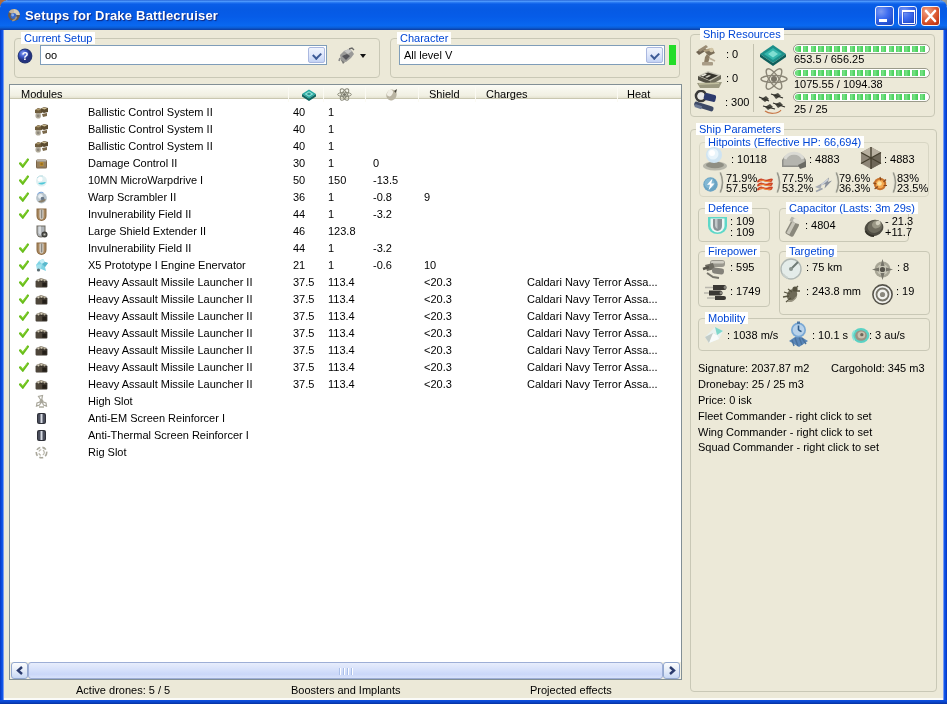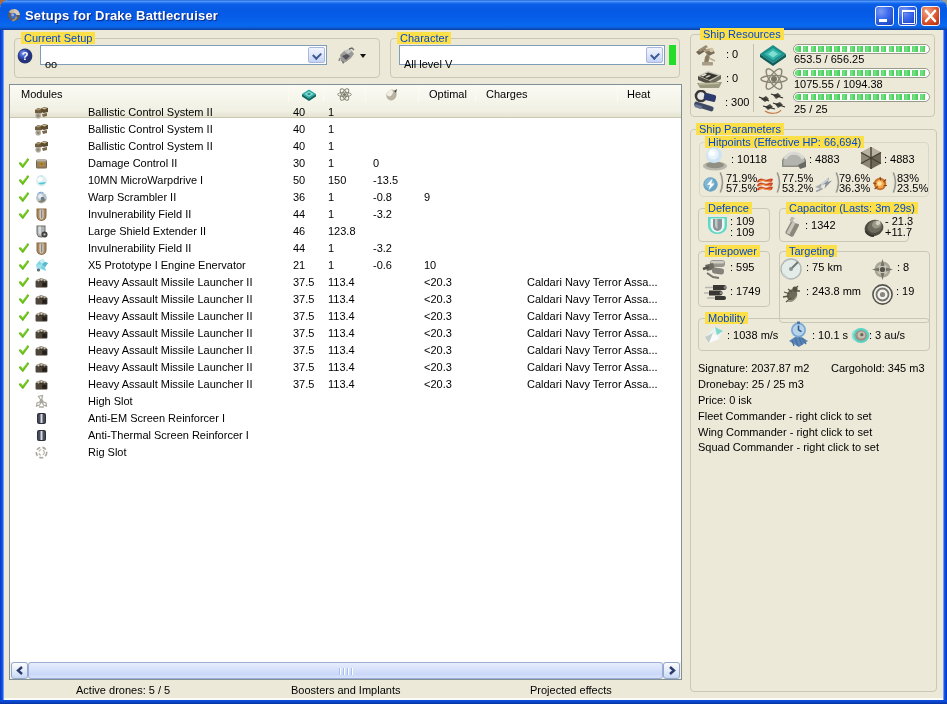--- a/index.html
+++ b/index.html
@@ -14,30 +14,30 @@
 #title-ico{position:absolute;left:7px;top:8px;width:14px;height:14px;}
 #title-txt{position:absolute;left:25px;top:8px;font-size:13px;font-weight:bold;color:#fff;text-shadow:1px 1px 1px #10277c;letter-spacing:.2px;}
 .wbtn{position:absolute;top:6px;width:19px;height:20px;border-radius:3px;border:1px solid #eef3fd;}
 #btn-min{left:875px;background:radial-gradient(circle at 30% 25%,#7d9bf2,#3d6cf0 40%,#2350d0 75%,#1c43b8);}
 #btn-max{left:898px;background:radial-gradient(circle at 30% 25%,#7d9bf2,#3d6cf0 40%,#2350d0 75%,#1c43b8);}
 #btn-cls{left:921px;background:radial-gradient(circle at 30% 25%,#f0a487,#e0643c 45%,#c83a16 80%,#b02e10);}
 #btn-min:after{content:"";position:absolute;left:3px;top:12px;width:8px;height:3px;background:#fff;}
 #btn-max:after{content:"";position:absolute;left:3px;top:3px;width:11px;height:11px;border:1.7px solid #fff;border-top-width:2.6px;box-shadow:inset 0 0 0 1px rgba(40,70,200,.45);}
 
 .grp{position:absolute;border:1px solid #c9c8b6;border-radius:4px;}
-.grp>.lbl{position:absolute;top:-7px;left:6px;background:#fde047;padding:0 3px;color:#0046d5;white-space:nowrap;}
+.grp>.lbl{position:absolute;top:-7px;left:6px;background:#ffffff;padding:0 3px;color:#0046d5;white-space:nowrap;}
 
 .combo{position:absolute;height:20px;background:#fff;border:1px solid #7f9db9;}
-.combo .tx{position:absolute;left:4px;top:12px;}
+.combo .tx{position:absolute;left:4px;top:3px;}
 .cbtn{position:absolute;right:1px;top:1px;bottom:1px;width:17px;border-radius:2px;
  background:linear-gradient(180deg,#f0f4fd,#dfe7fb 50%,#ccd9f6 85%,#c2d2f4);border:1px solid #aab8e0;}
 .cbtn:after{content:"";position:absolute;left:3.5px;top:3.5px;width:6px;height:4px;border-left:2.8px solid #3c5a96;border-bottom:2.8px solid #3c5a96;transform:rotate(-45deg);}
 
 #tbl{position:absolute;left:9px;top:84px;width:673px;height:596px;background:#fff;border:1px solid #828f95;}
-#thead{position:absolute;left:0;top:0;width:671px;height:33px;background:linear-gradient(180deg,#fbfbf5,#f1f0e3 80%,#e5e3d2);border-bottom:1px solid #c9c7b0;}
+#thead{position:absolute;left:0;top:0;width:671px;height:14px;background:linear-gradient(180deg,#fbfbf5,#f1f0e3 80%,#e5e3d2);border-bottom:1px solid #c9c7b0;}
 .hsep{position:absolute;top:2px;width:1px;height:15px;background:#d5d2bd;border-right:1px solid #fbfaf3;}
 .hlbl{position:absolute;top:3px;color:#000;}
 .row{position:absolute;left:0;width:671px;height:17px;}
 .chk{position:absolute;left:9px;top:3px;}
 .ric{position:absolute;left:24px;top:1px;}
 .rtx{position:absolute;left:43px;top:2px;white-space:nowrap;padding-left:35px;}
 .c1{position:absolute;left:283px;top:2px;}
 .c2{position:absolute;left:318px;top:2px;}
 .c3{position:absolute;left:363px;top:2px;}
 .c4{position:absolute;left:414px;top:2px;}
@@ -136,21 +136,21 @@
         </g>
         <circle cx="7.5" cy="7.5" r="1.6" fill="#77776a"></circle>
       </svg>
  <span class="hsep" style="left:355px;"></span>
  <svg class="abs" style="left:374px;top:2px;" width="15" height="15" viewBox="0 0 15 15">
         <ellipse cx="7.5" cy="8" rx="5" ry="5.6" transform="rotate(30 7.5 8)" fill="#b9b4a2"></ellipse>
         <ellipse cx="6" cy="6" rx="2.6" ry="3.6" transform="rotate(30 6 6)" fill="#f0eee4"></ellipse>
         <path d="M10 4 L13 2 L12 6 Z" fill="#4a463c"></path>
       </svg>
  <span class="hsep" style="left:408px;"></span>
- <span class="hlbl" style="left:419px;">Optimal</span>
+ <span class="hlbl" style="left:419px;">Shield</span>
  <span class="hsep" style="left:465px;"></span>
  <span class="hlbl" style="left:476px;">Charges</span>
  <span class="hsep" style="left:607px;"></span>
  <span class="hlbl" style="left:617px;">Heat</span>
 </div>
 <div id="rows">
 <div class="row" style="top:19px;">
         <span class="ric"><svg width="15" height="15" viewBox="0 0 15 15">
             <path d="M1 5 L4 3 L8 4 L8 8 L4 9 L1 8 Z" fill="#6e5c3c"></path>
             <path d="M1.5 4.8 L4 3.4 L7 4.2 L4.5 5.6 Z" fill="#a89468"></path>
@@ -668,21 +668,21 @@
 <span class="ptx ml2" style="left:730px;top:216px;">: 109<br>: 109</span>
 <div class="grp" style="left:779px;top:208px;width:130px;height:34px;">
       <span class="lbl">Capacitor (Lasts: 3m 29s)</span>
     </div>
 <span class="abs" style="left:782px;top:215px;"><svg width="21" height="24" viewBox="0 0 21 24">
         <rect x="6" y="6" width="9" height="15" rx="2" fill="#8a887c" transform="rotate(28 10 13)"></rect>
         <rect x="7.4" y="7" width="3.4" height="13" fill="#c8c6ba" transform="rotate(28 10 13)"></rect>
         <rect x="8" y="2" width="5" height="5" rx="1" fill="#b8b6ac" transform="rotate(28 10 5)"></rect>
         <ellipse cx="14.5" cy="6" rx="3.5" ry="2.4" fill="#e8e6da" transform="rotate(28 14.5 6)"></ellipse>
       </svg></span>
-<span class="ptx" style="left:805px;top:219px;">: 1342</span>
+<span class="ptx" style="left:805px;top:219px;">: 4804</span>
 <span class="abs" style="left:863px;top:215px;"><svg width="22" height="23" viewBox="0 0 22 23">
         <ellipse cx="11" cy="13" rx="9.5" ry="8" fill="#4e4c42" transform="rotate(-20 11 13)"></ellipse>
         <ellipse cx="12" cy="11.5" rx="7.5" ry="6.2" fill="#6e6c5e" transform="rotate(-20 12 11.5)"></ellipse>
         <ellipse cx="13.5" cy="9.5" rx="4.6" ry="3.8" fill="#9a9886" transform="rotate(-20 13.5 9.5)"></ellipse>
         <ellipse cx="15" cy="8" rx="2.4" ry="2" fill="#d2d0be" transform="rotate(-20 15 8)"></ellipse>
         <path d="M2.5 16 Q5 21 11 21" stroke="#35332a" stroke-width="1.8" fill="none"></path>
       </svg></span>
 <span class="ptx ml2" style="left:885px;top:216px;">- 21.3<br>+11.7</span>
 <div class="grp" style="left:698px;top:251px;width:72px;height:56px;">
       <span class="lbl">Firepower</span>
@@ -702,21 +702,21 @@
           <path d="M6 7.5 h11 a2.5 2.5 0 0 1 0 5 h-11 Z"></path>
           <path d="M12 13 h9 a2 2 0 0 1 0 4 h-9 Z"></path>
         </g>
         <g stroke="#b8b6ac" stroke-width="1.6">
           <path d="M2 4.5 L10 4.5 M1 10 L6 10 M4 15 L12 15"></path>
         </g>
         <circle cx="22" cy="4.5" r="1.4" fill="#8a8880"></circle>
         <circle cx="18" cy="10" r="1.4" fill="#8a8880"></circle>
       </svg></span>
 <span class="ptx" style="left:730px;top:285px;">: 1749</span>
-<div class="grp" style="left:779px;top:251px;width:151px;height:72px;">
+<div class="grp" style="left:779px;top:251px;width:151px;height:64px;">
       <span class="lbl">Targeting</span>
     </div>
 <span class="abs" style="left:780px;top:258px;"><svg width="23" height="24" viewBox="0 0 23 24">
         <circle cx="11" cy="11" r="10" fill="#e4ece9"></circle>
         <circle cx="11" cy="11" r="10" fill="none" stroke="#b0b8b4" stroke-width="1.4"></circle>
         <path d="M11 11 L18 4" stroke="#6e7a74" stroke-width="2"></path>
         <circle cx="11" cy="11" r="2" fill="#8a948e"></circle>
         <path d="M3 16 A10 10 0 0 0 8 20" stroke="#c8d0cc" stroke-width="2" fill="none"></path>
       </svg></span>
 <span class="ptx" style="left:806px;top:261px;">: 75 km</span>

